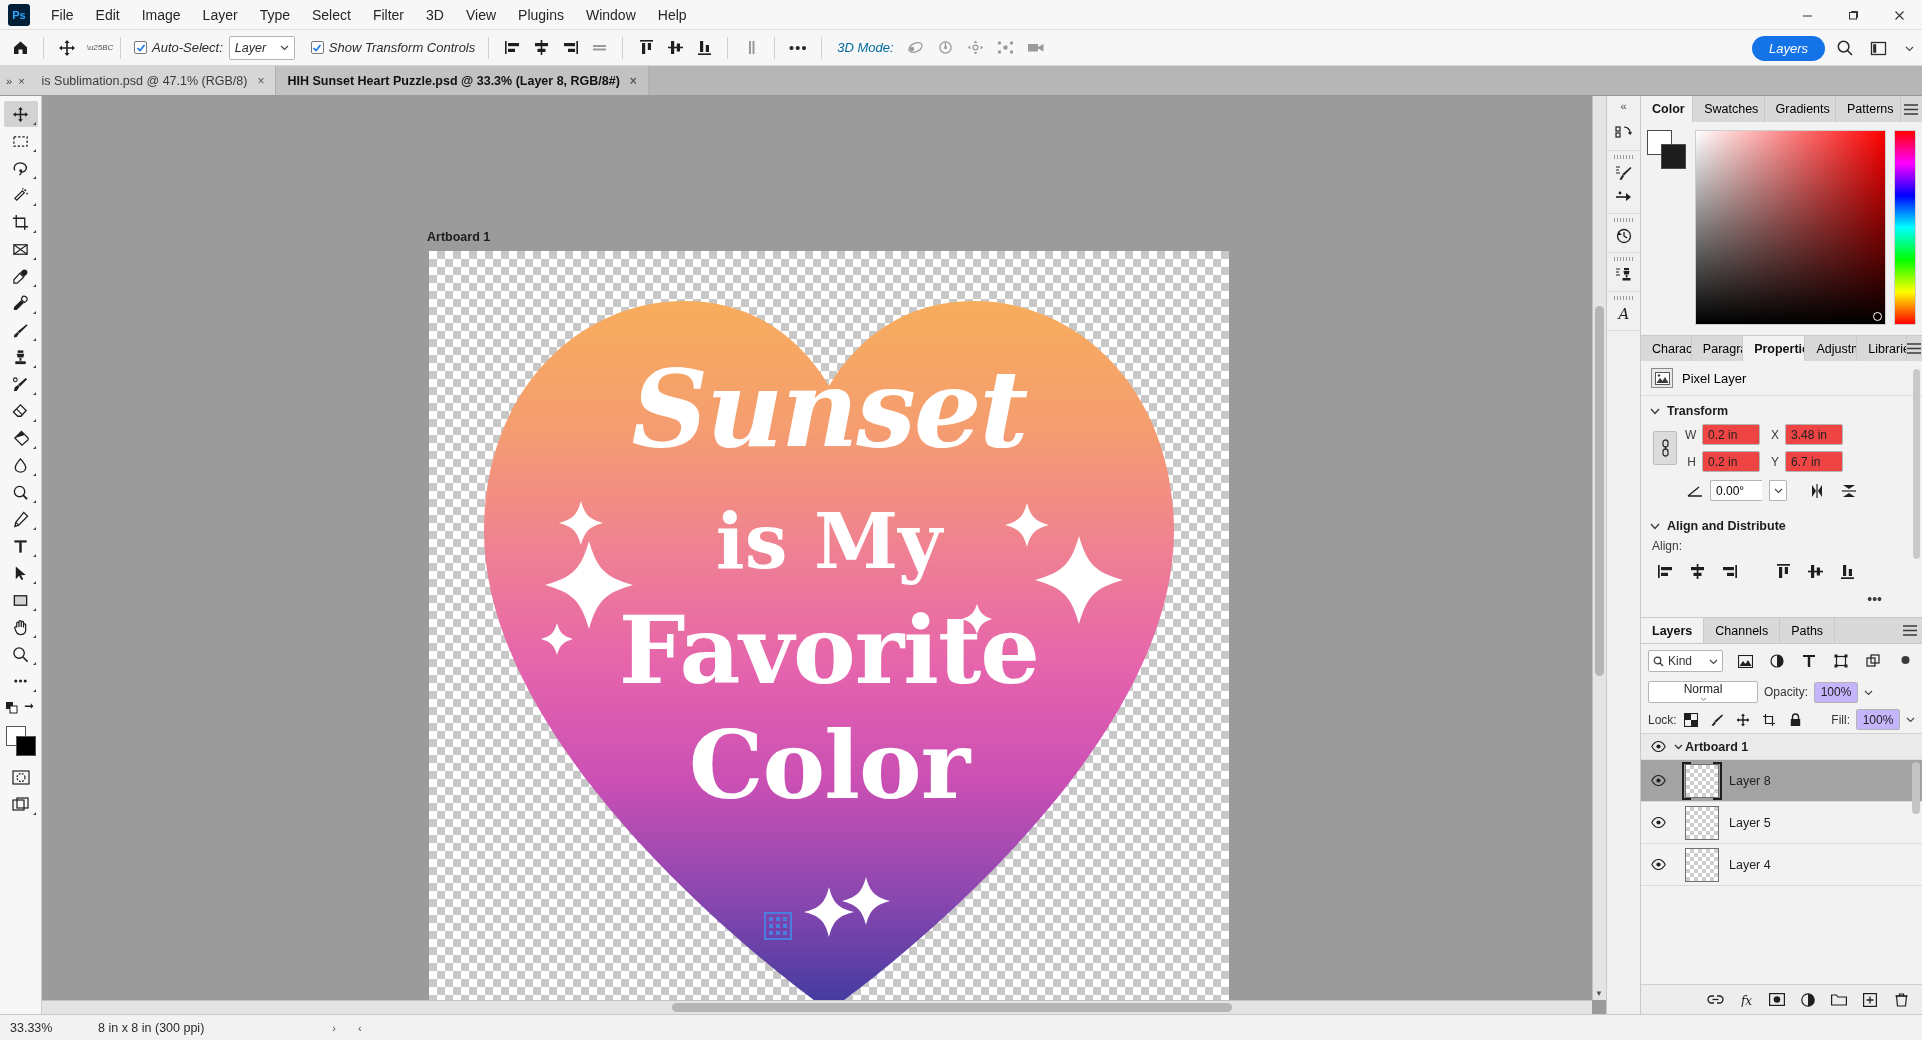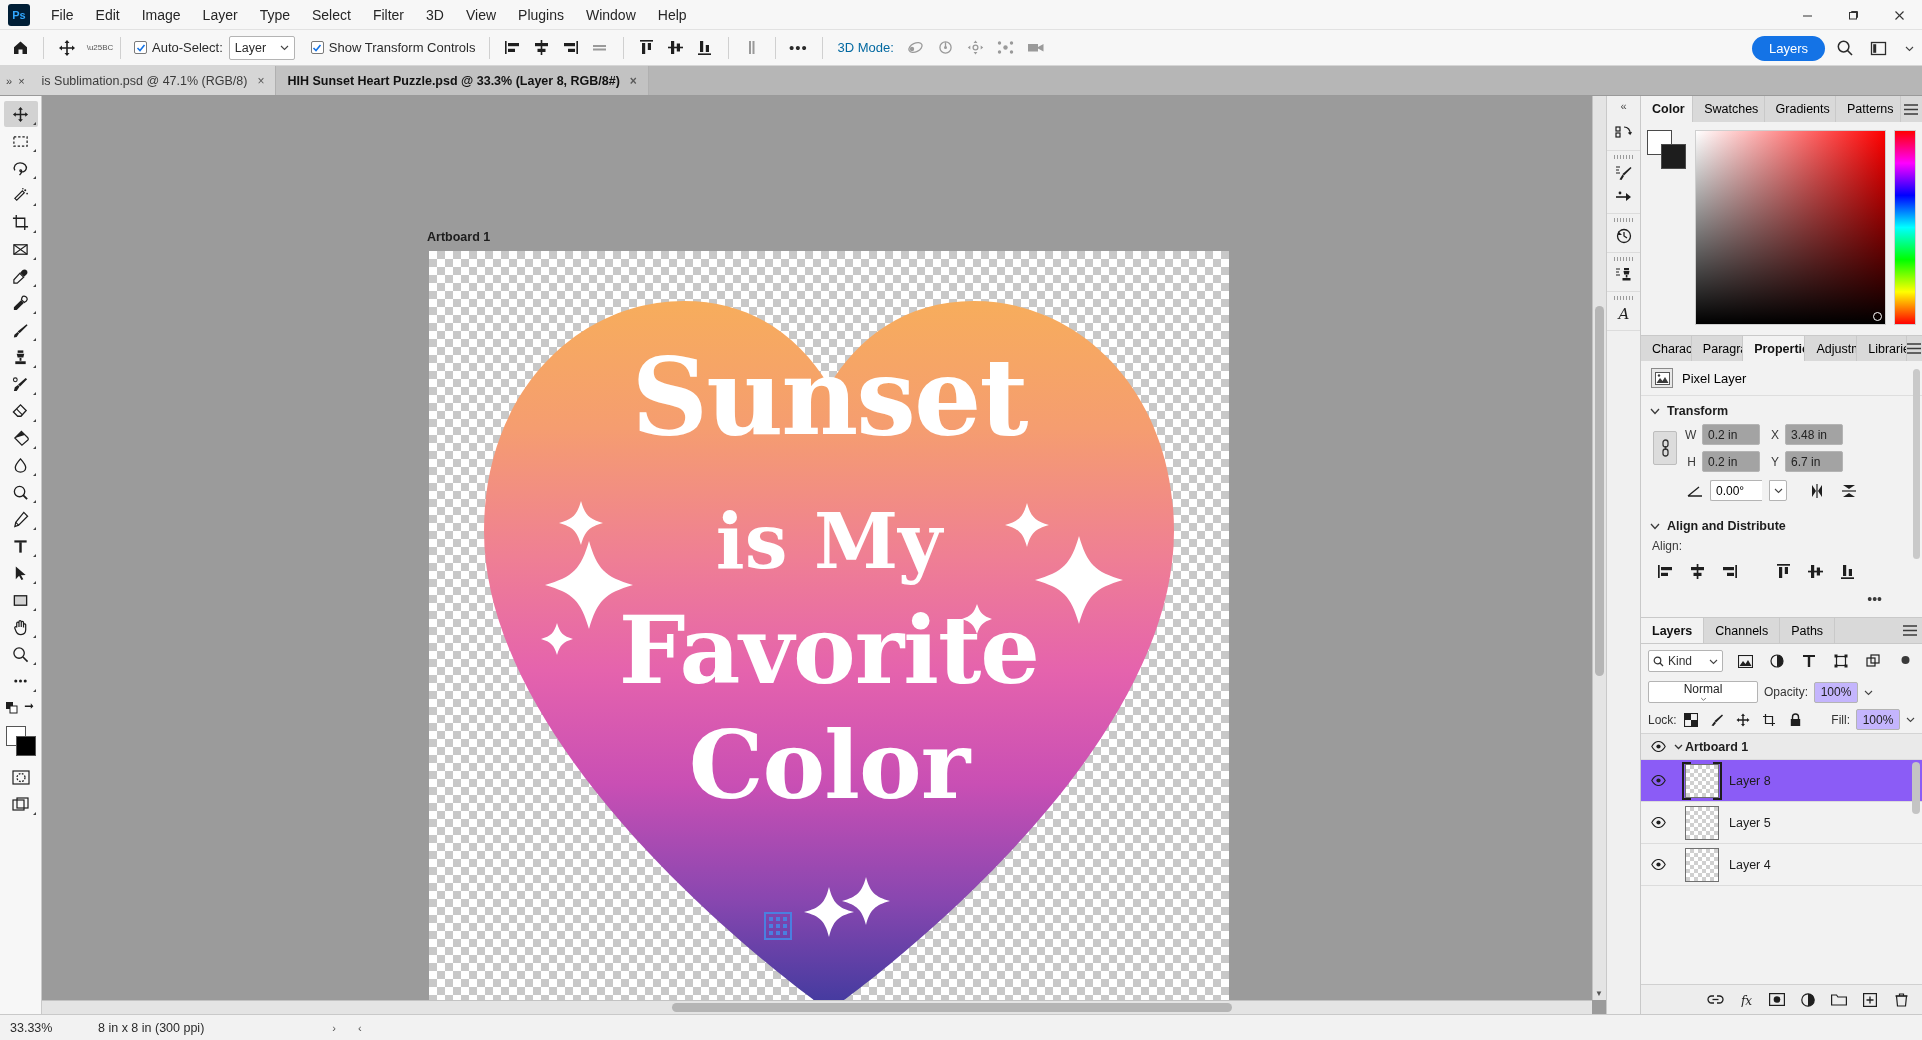--- a/index.html
+++ b/index.html
@@ -24,21 +24,21 @@
     display: flex; align-items: center; justify-content: center;
     font-family: "Liberation Sans", sans-serif;
   }
   .menu-item { padding: 4px 11px; font-size: 14px; color: #262626; cursor: default; white-space: nowrap; }
   .win-controls { position: absolute; right: 0; top: 0; display: flex; height: 30px; }
   .win-btn { width: 46px; height: 30px; display: flex; align-items: center; justify-content: center; font-size: 13px; color: #333; }
 
   
   .optionsbar {
     height: 36px; background: #f7f7f7; border-bottom: 1px solid #d6d6d6;
-    display: flex; align-items: center; padding: 0 6px; flex: none; position: relative; gap: 2px;
+    display: flex; align-items: center; padding: 0 6px; flex: none; position: relative; gap: 2px; font-style: italic;
   }
   .ob-sep { width: 1px; height: 22px; background: #d0d0d0; margin: 0 7px; }
   .ob-icon { width: 28px; height: 26px; display: flex; align-items: center; justify-content: center; color: #2b2b2b; }
   .ob-label { font-size: 13px; color: #2b2b2b; white-space: nowrap; }
   .ob-check { display: flex; align-items: center; gap: 5px; padding: 0 4px; }
   .cbox {
     width: 13px; height: 13px; border: 1px solid #7a7a7a; background: #fff; border-radius: 2px;
     display: flex; align-items: center; justify-content: center; font-size: 10px; color: #1473e6;
   }
   .cbox.on { background: #fff; }
@@ -93,21 +93,21 @@
   .artboard {
     position: absolute; left: 387px; top: 155px; width: 800px; height: 800px;
     background-image:
       linear-gradient(45deg, #c8c8c8 25%, transparent 25%, transparent 75%, #c8c8c8 75%),
       linear-gradient(45deg, #c8c8c8 25%, #fff 25%, #fff 75%, #c8c8c8 75%);
     background-size: 16px 16px; background-position: 0 0, 8px 8px;
   }
   .heart-svg { position: absolute; left: 0; top: 0; }
   .art-text { position: absolute; left: 0; width: 100%; text-align: center; color: #fff;
     font-family: "DejaVu Serif", serif; font-weight: bold; line-height: .95; }
-  .t1 { top: 96px; font-size: 106px; letter-spacing: -2px; }
+  .t1 { top: 108px; font-size: 106px; letter-spacing: -2px; font-style: italic; }
   .t2 { top: 255px; font-size: 76px; }
   .t3 { top: 355px; font-size: 94px; letter-spacing: -1px; }
   .t4 { top: 470px; font-size: 94px; letter-spacing: -1px; }
 
   
   .cv-scroll-v { position: absolute; right: 0; top: 0; bottom: 14px; width: 14px; background: #e4e4e4; border-left: 1px solid #c2c2c2; }
   .cv-thumb-v { position: absolute; left: 2px; right: 2px; top: 210px; height: 370px; background: #b5b5b5; border-radius: 5px; }
   .cv-scroll-h { position: absolute; left: 0; right: 14px; bottom: 0; height: 14px; background: #e4e4e4; border-top: 1px solid #c2c2c2; }
   .cv-thumb-h { position: absolute; top: 2px; bottom: 2px; left: 630px; width: 560px; background: #b5b5b5; border-radius: 5px; }
   .cv-arrow { position: absolute; right: 0; width: 14px; height: 14px; display: flex; align-items: center; justify-content: center; font-size: 8px; color: #555; }
@@ -151,21 +151,21 @@
   .prop-head { display: flex; align-items: center; gap: 9px; padding: 7px 10px; border-bottom: 1px solid #dedede; }
   .prop-thumb { width: 22px; height: 20px; border: 1px solid #8a8a8a; background: #e8e8e8; display: flex; align-items: center; justify-content: center; }
   .sect-title { display: flex; align-items: center; gap: 7px; padding: 8px 9px 6px 9px; font-size: 12.5px; font-weight: bold; color: #1d1d1d; }
   .chev { font-size: 9px; color: #3a3a3a; }
   .tf-grid { display: flex; align-items: center; padding: 0 9px 6px 12px; gap: 8px; }
   .link-btn { width: 24px; height: 34px; background: #dcdcdc; border: 1px solid #bdbdbd; border-radius: 2px;
     display: flex; align-items: center; justify-content: center; color: #333; }
   .tf-fields { display: flex; flex-direction: column; gap: 6px; }
   .tf-row { display: flex; align-items: center; gap: 6px; }
   .tf-lbl { width: 11px; font-size: 12px; color: #3a3a3a; text-align: right; }
-  .tf-in { width: 58px; height: 21px; border: 1px solid #b4b4b4; background: #a3a3a3; border-radius: 2px;
+  .tf-in { width: 58px; height: 21px; border: 1px solid #b4b4b4; background: #ef4444; border-radius: 2px;
     font-size: 12px; color: #222; display: flex; align-items: center; padding: 0 5px; }
   .angle-row { display: flex; align-items: center; gap: 7px; padding: 2px 9px 10px 46px; }
   .angle-in { width: 52px; height: 21px; border: 1px solid #b4b4b4; border-right: none; background: #fff;
     font-size: 12px; display: flex; align-items: center; padding: 0 5px; border-radius: 2px 0 0 2px; }
   .angle-drop { width: 18px; height: 21px; border: 1px solid #b4b4b4; background: #fff;
     display: flex; align-items: center; justify-content: center; border-radius: 0 2px 2px 0; }
   .flip-icons { display: flex; gap: 14px; margin-left: 14px; }
   .align-label { font-size: 12px; color: #3a3a3a; padding: 0 9px 6px 11px; }
   .align-row { display: flex; align-items: center; padding: 0 9px 6px 11px; gap: 6px; }
   .algrp { display: flex; gap: 6px; }
@@ -185,21 +185,21 @@
   .small-lbl { font-size: 12px; color: #333; white-space: nowrap; }
   .opa-in { width: 44px; height: 21px; border: 1px solid #b4b4b4; background: #c4b5fd; border-radius: 2px;
     font-size: 12px; display: flex; align-items: center; justify-content: center; color: #222; }
   .opa-caret { font-size: 8px; color: #555; }
   .lock-icons { display: flex; gap: 9px; align-items: center; }
   .li { width: 17px; height: 18px; display: flex; align-items: center; justify-content: center; color: #1f1f1f; }
 
   .layer-list { flex: 1; overflow: hidden; border-top: 1px solid #d4d4d4; position: relative; background: #f2f2f2; }
   .lrow { display: flex; align-items: center; height: 42px; border-bottom: 1px solid #dcdcdc; padding-left: 4px; }
   .lrow.group { height: 26px; background: #eaeaea; }
-  .lrow.selected { background: #8b5cf6; }
+  .lrow.selected { background: #a3a3a3; }
   .eye { width: 26px; display: flex; align-items: center; justify-content: center; color: #1f1f1f; }
   .lchev { width: 14px; font-size: 9px; color: #333; display: flex; align-items: center; justify-content: center; }
   .lthumb { width: 34px; height: 34px; border: 1px solid #707070; margin-right: 10px; flex: none;
     background-image:
       linear-gradient(45deg, #d0d0d0 25%, transparent 25%, transparent 75%, #d0d0d0 75%),
       linear-gradient(45deg, #d0d0d0 25%, #fff 25%, #fff 75%, #d0d0d0 75%);
     background-size: 8px 8px; background-position: 0 0, 4px 4px; position: relative; }
   .lthumb.bracket::before, .lthumb.bracket::after {
     content:''; position:absolute; top:-3px; bottom:-3px; width:7px; border:2px solid #1d1d1d; }
   .lthumb.bracket::before { left:-4px; border-right:none; }

